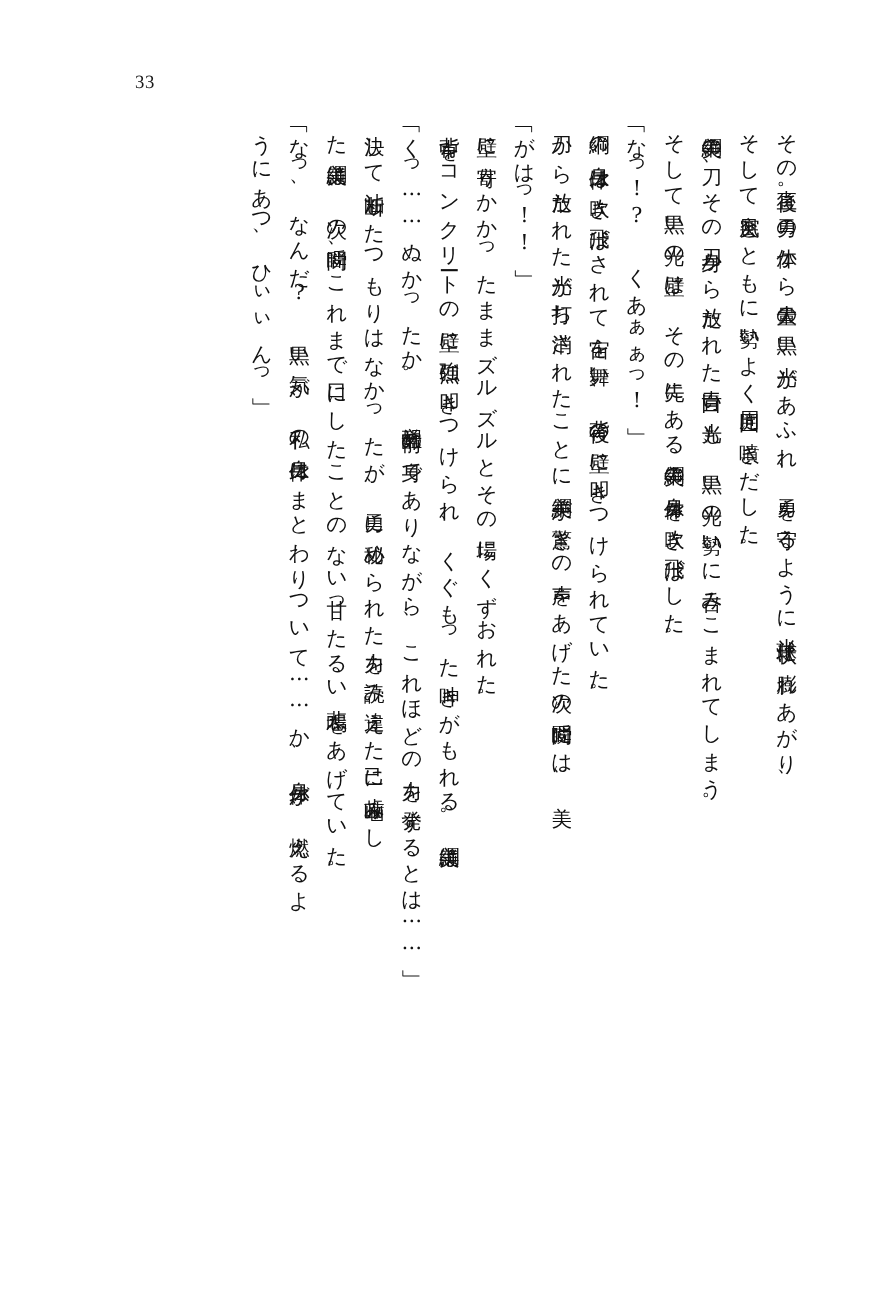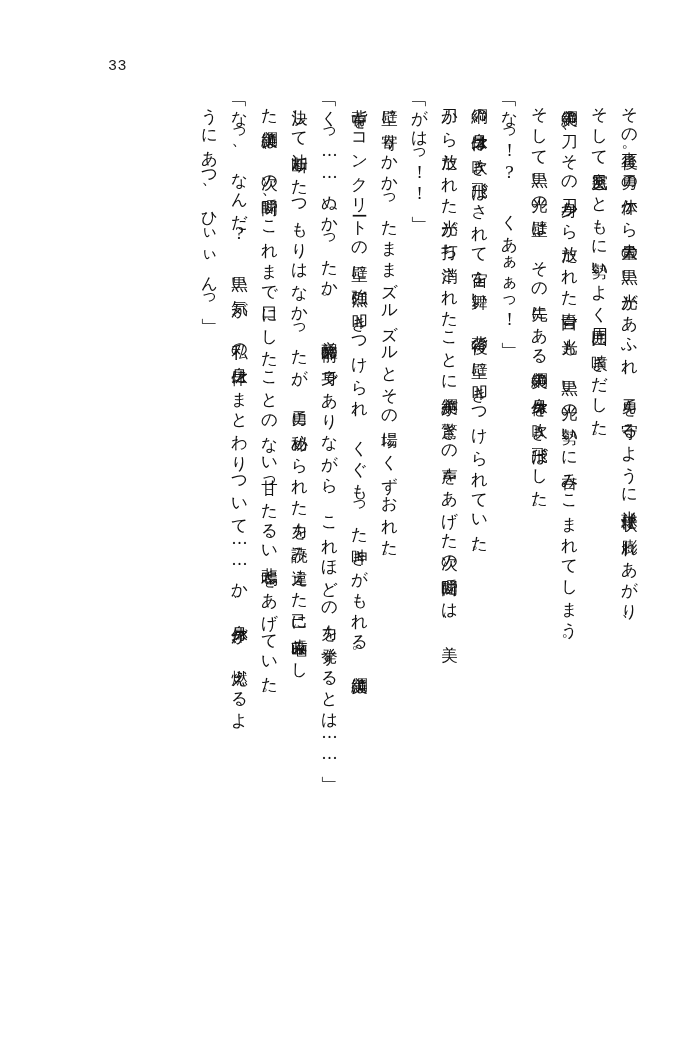--- a/index.html
+++ b/index.html
@@ -19,21 +19,21 @@
     width: 695px;
     height: 1050px;
     background: #ffffff;
     box-sizing: border-box;
   }
   .page-number {
     position: absolute;
     top: 58px;
     left: 108px;
     font-size: 15px;
-    font-family: Liberation Mono, monospace;
+    font-family: Liberation Serif, serif;
     color: #1a1a1a;
     letter-spacing: 0.5px;
   }
   .text-body {
     position: absolute;
     top: 96px;
     left: 62px;
     right: 58px;
     height: 880px;
     display: flex;

